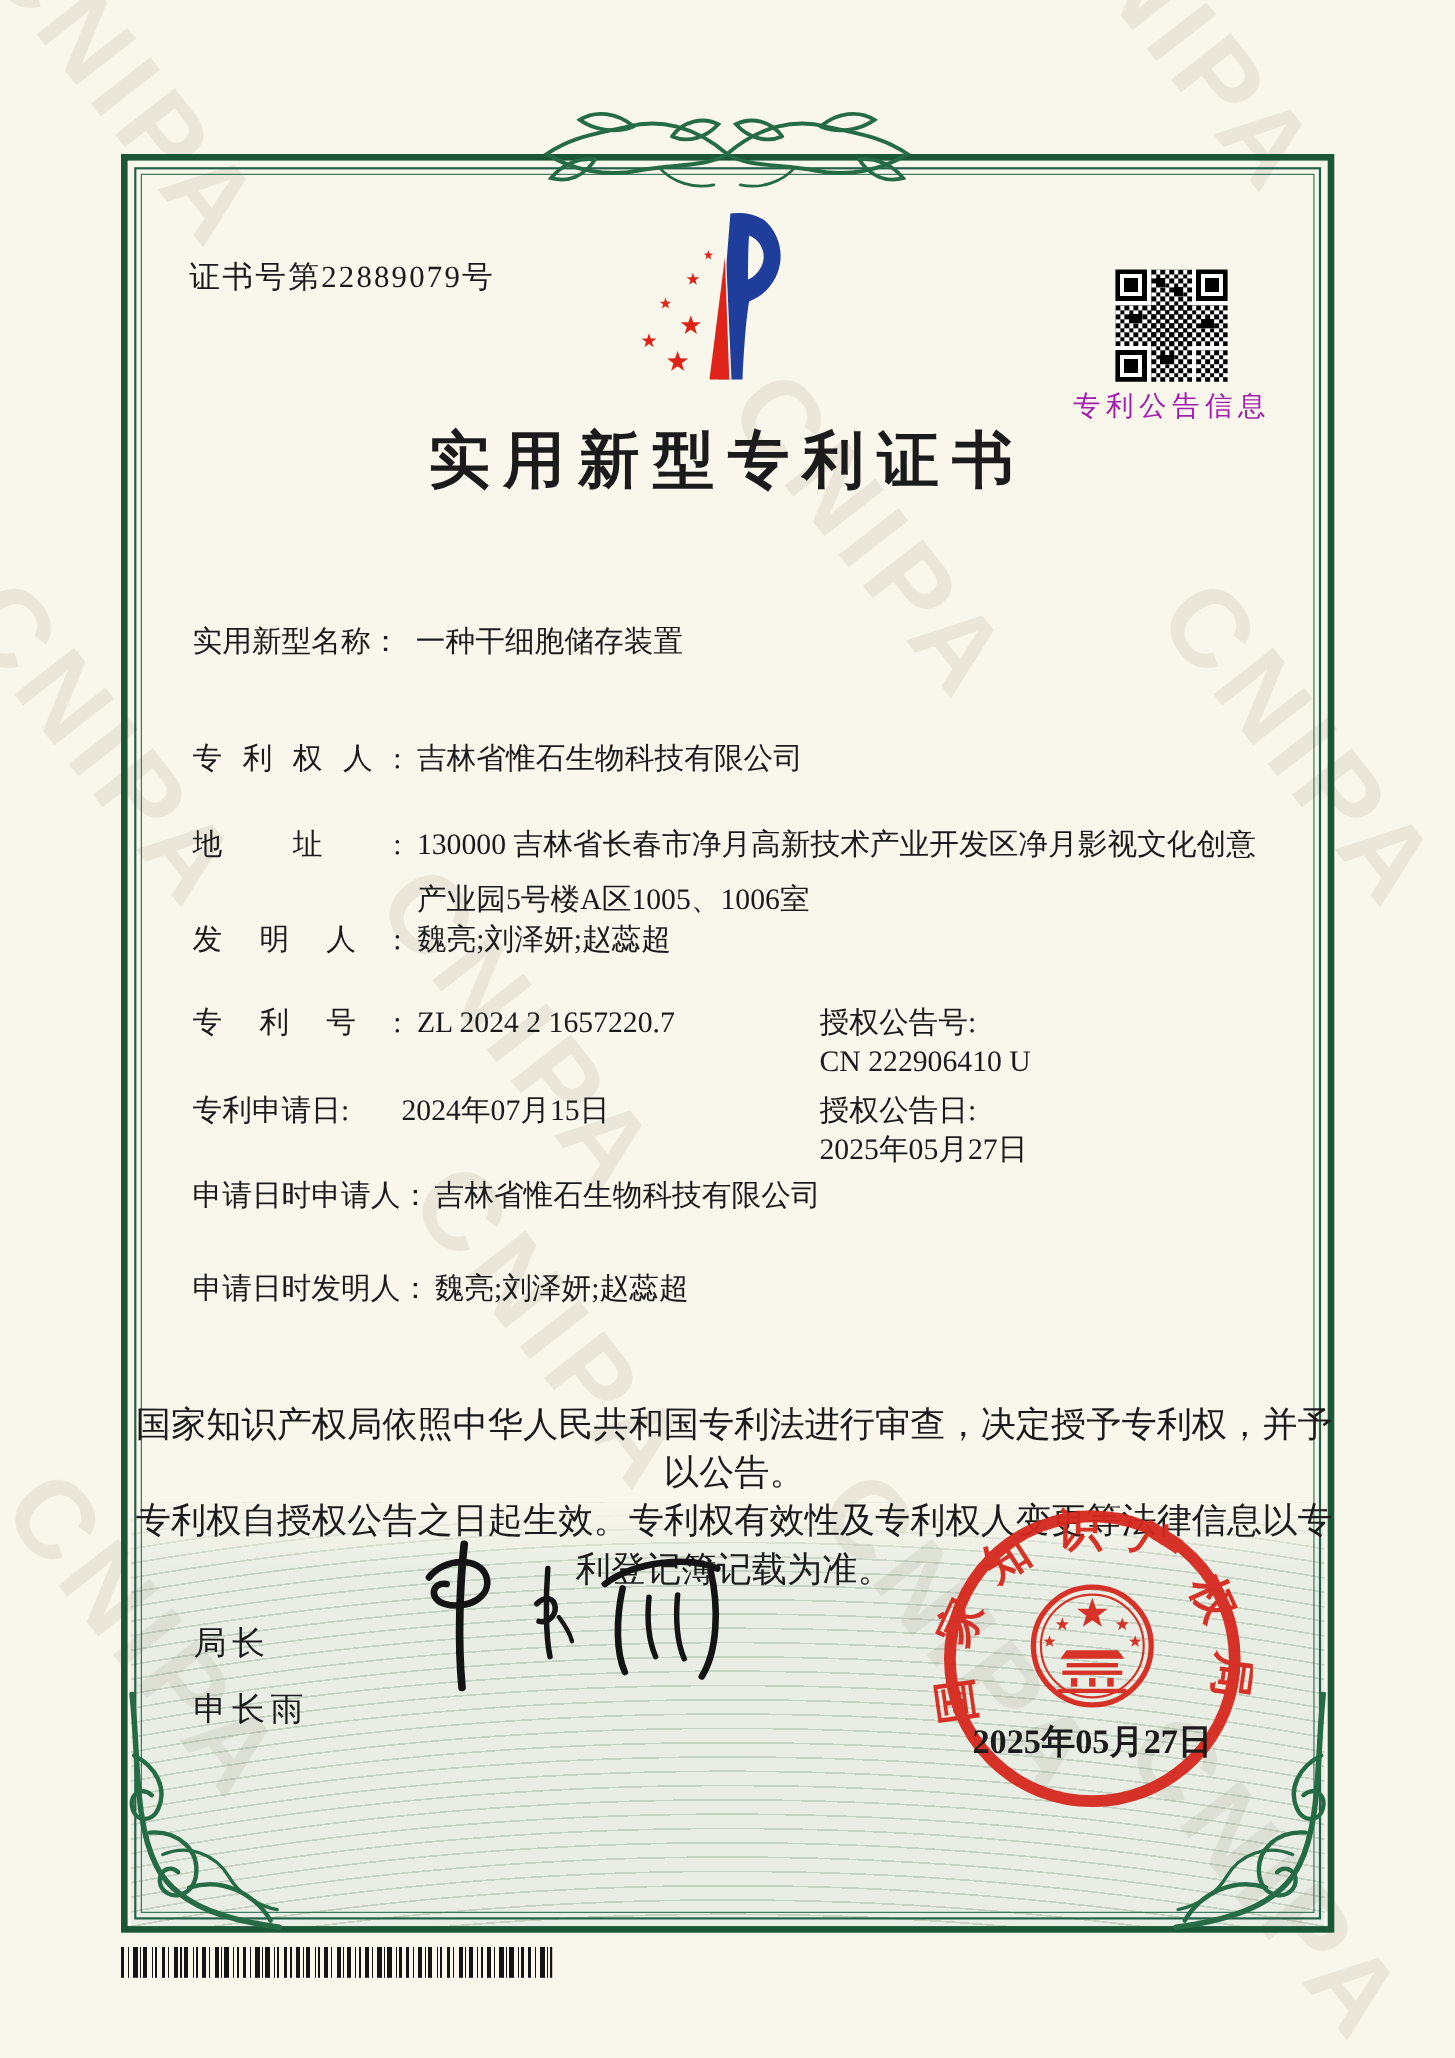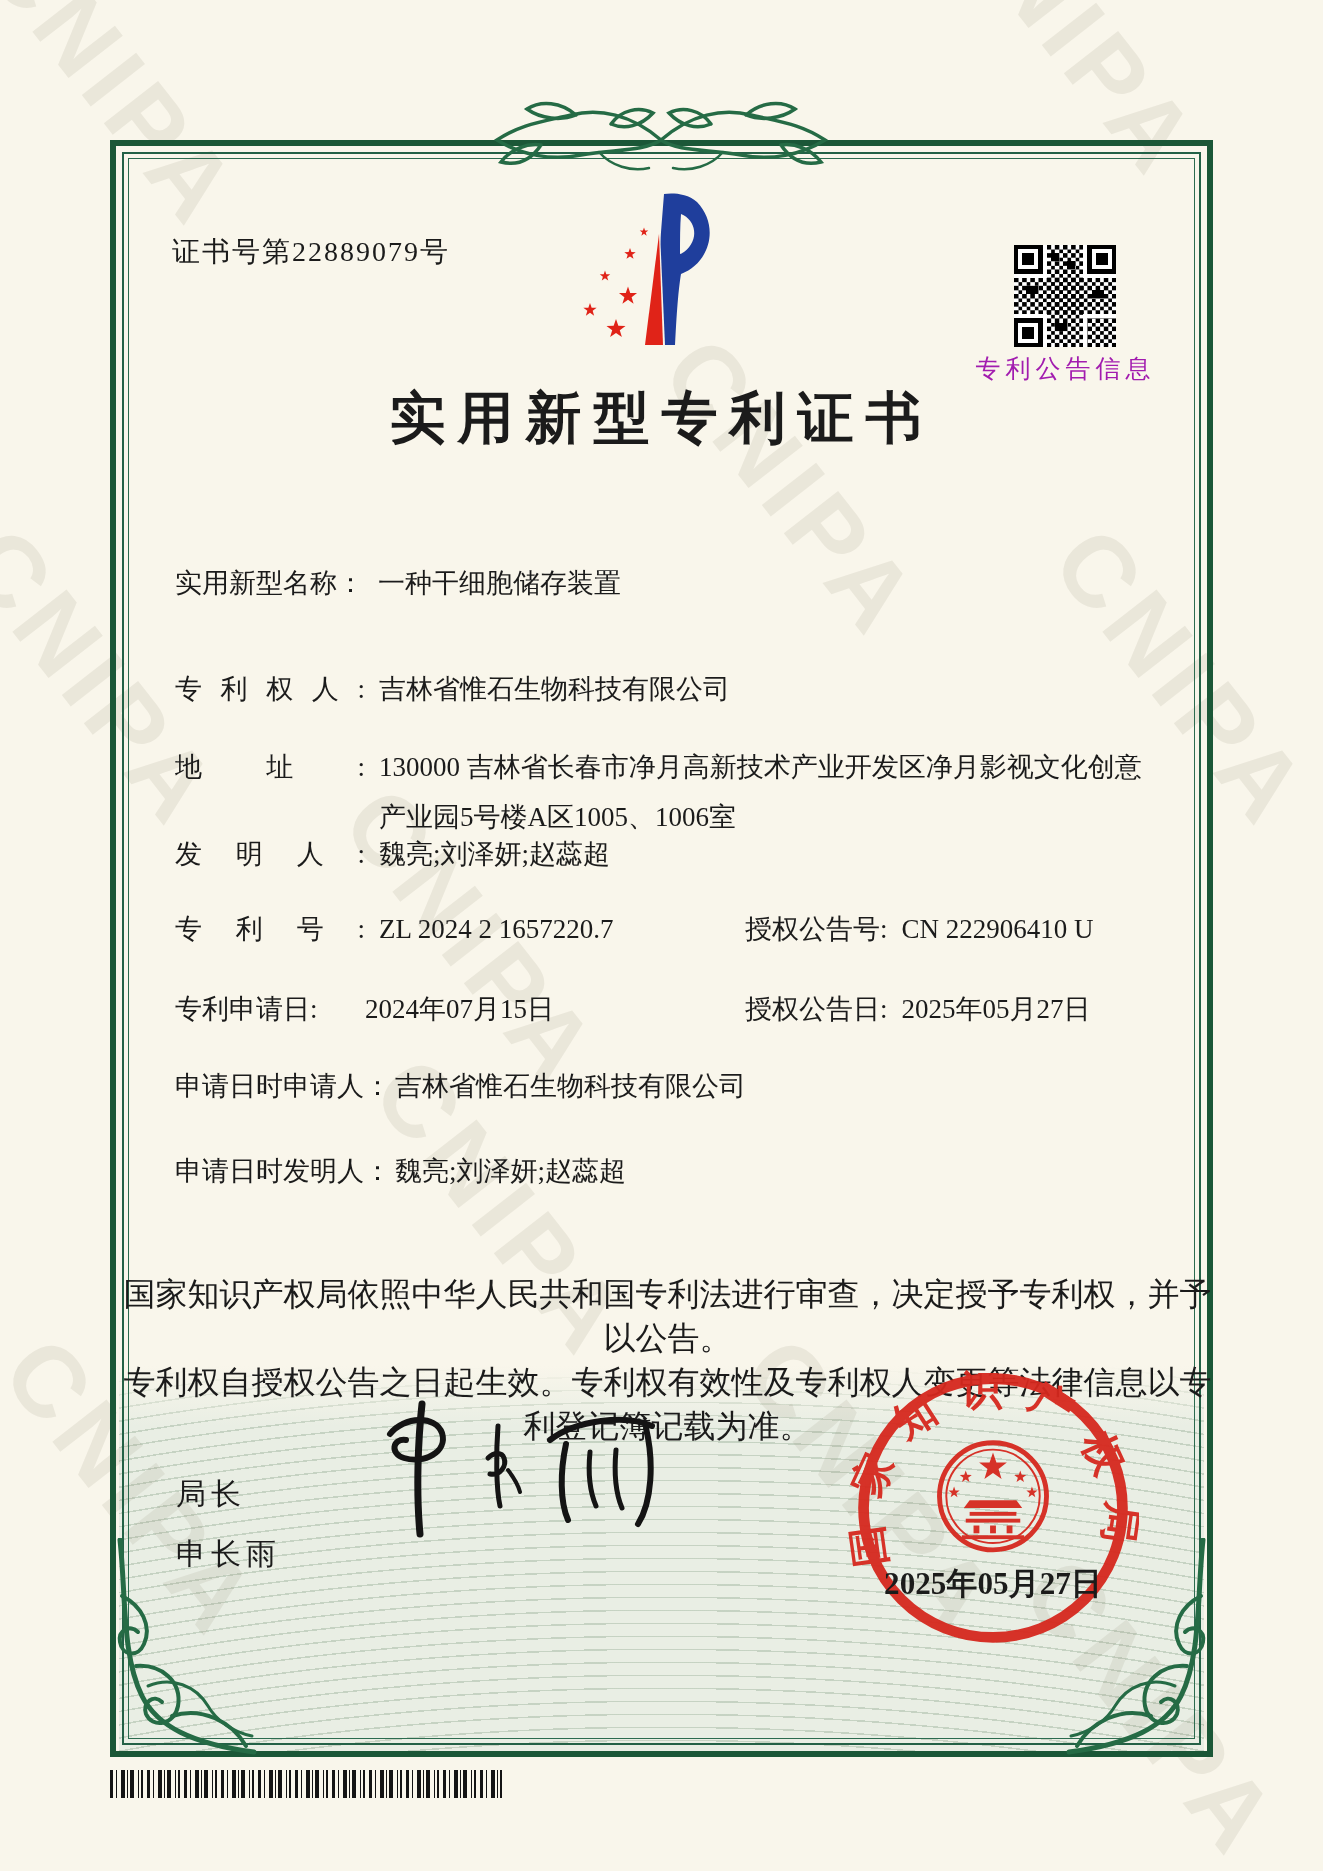--- a/index.html
+++ b/index.html
@@ -54,21 +54,21 @@
     font-size:56px; font-weight:700; letter-spacing:12px;
   }
   
   .row{position:absolute; z-index:4; left:175px; display:flex; align-items:flex-start;
        font-size:27px; line-height:1.35;margin-top:13px;}
   .lbl{flex:0 0 auto; width:190px;}
   .lbl.j{text-align:justify; text-align-last:justify;}
   .lbl.auto{width:auto;}
   .val{margin-left:14px;}
   .val.wrap{width:765px; line-height:1.85; margin-top:-6px;}
-  .row.col2{left:745px;}
+  .row.col2{left:745px;flex-direction:column;}
   .row .lbl.nat{width:auto; margin-right:14px;}
   
   .statement{
     position:absolute; z-index:4; left:120px; right:108px; top:1272px;
     text-align:center; font-size:32px; line-height:44px;
   }
   
   .signer-title{position:absolute; z-index:4; left:176px; top:1474px;
     font-family:Liberation Sans, sans-serif; font-size:30px; letter-spacing:5px;}
   .signer-name{position:absolute; z-index:4; left:176px; top:1534px;

